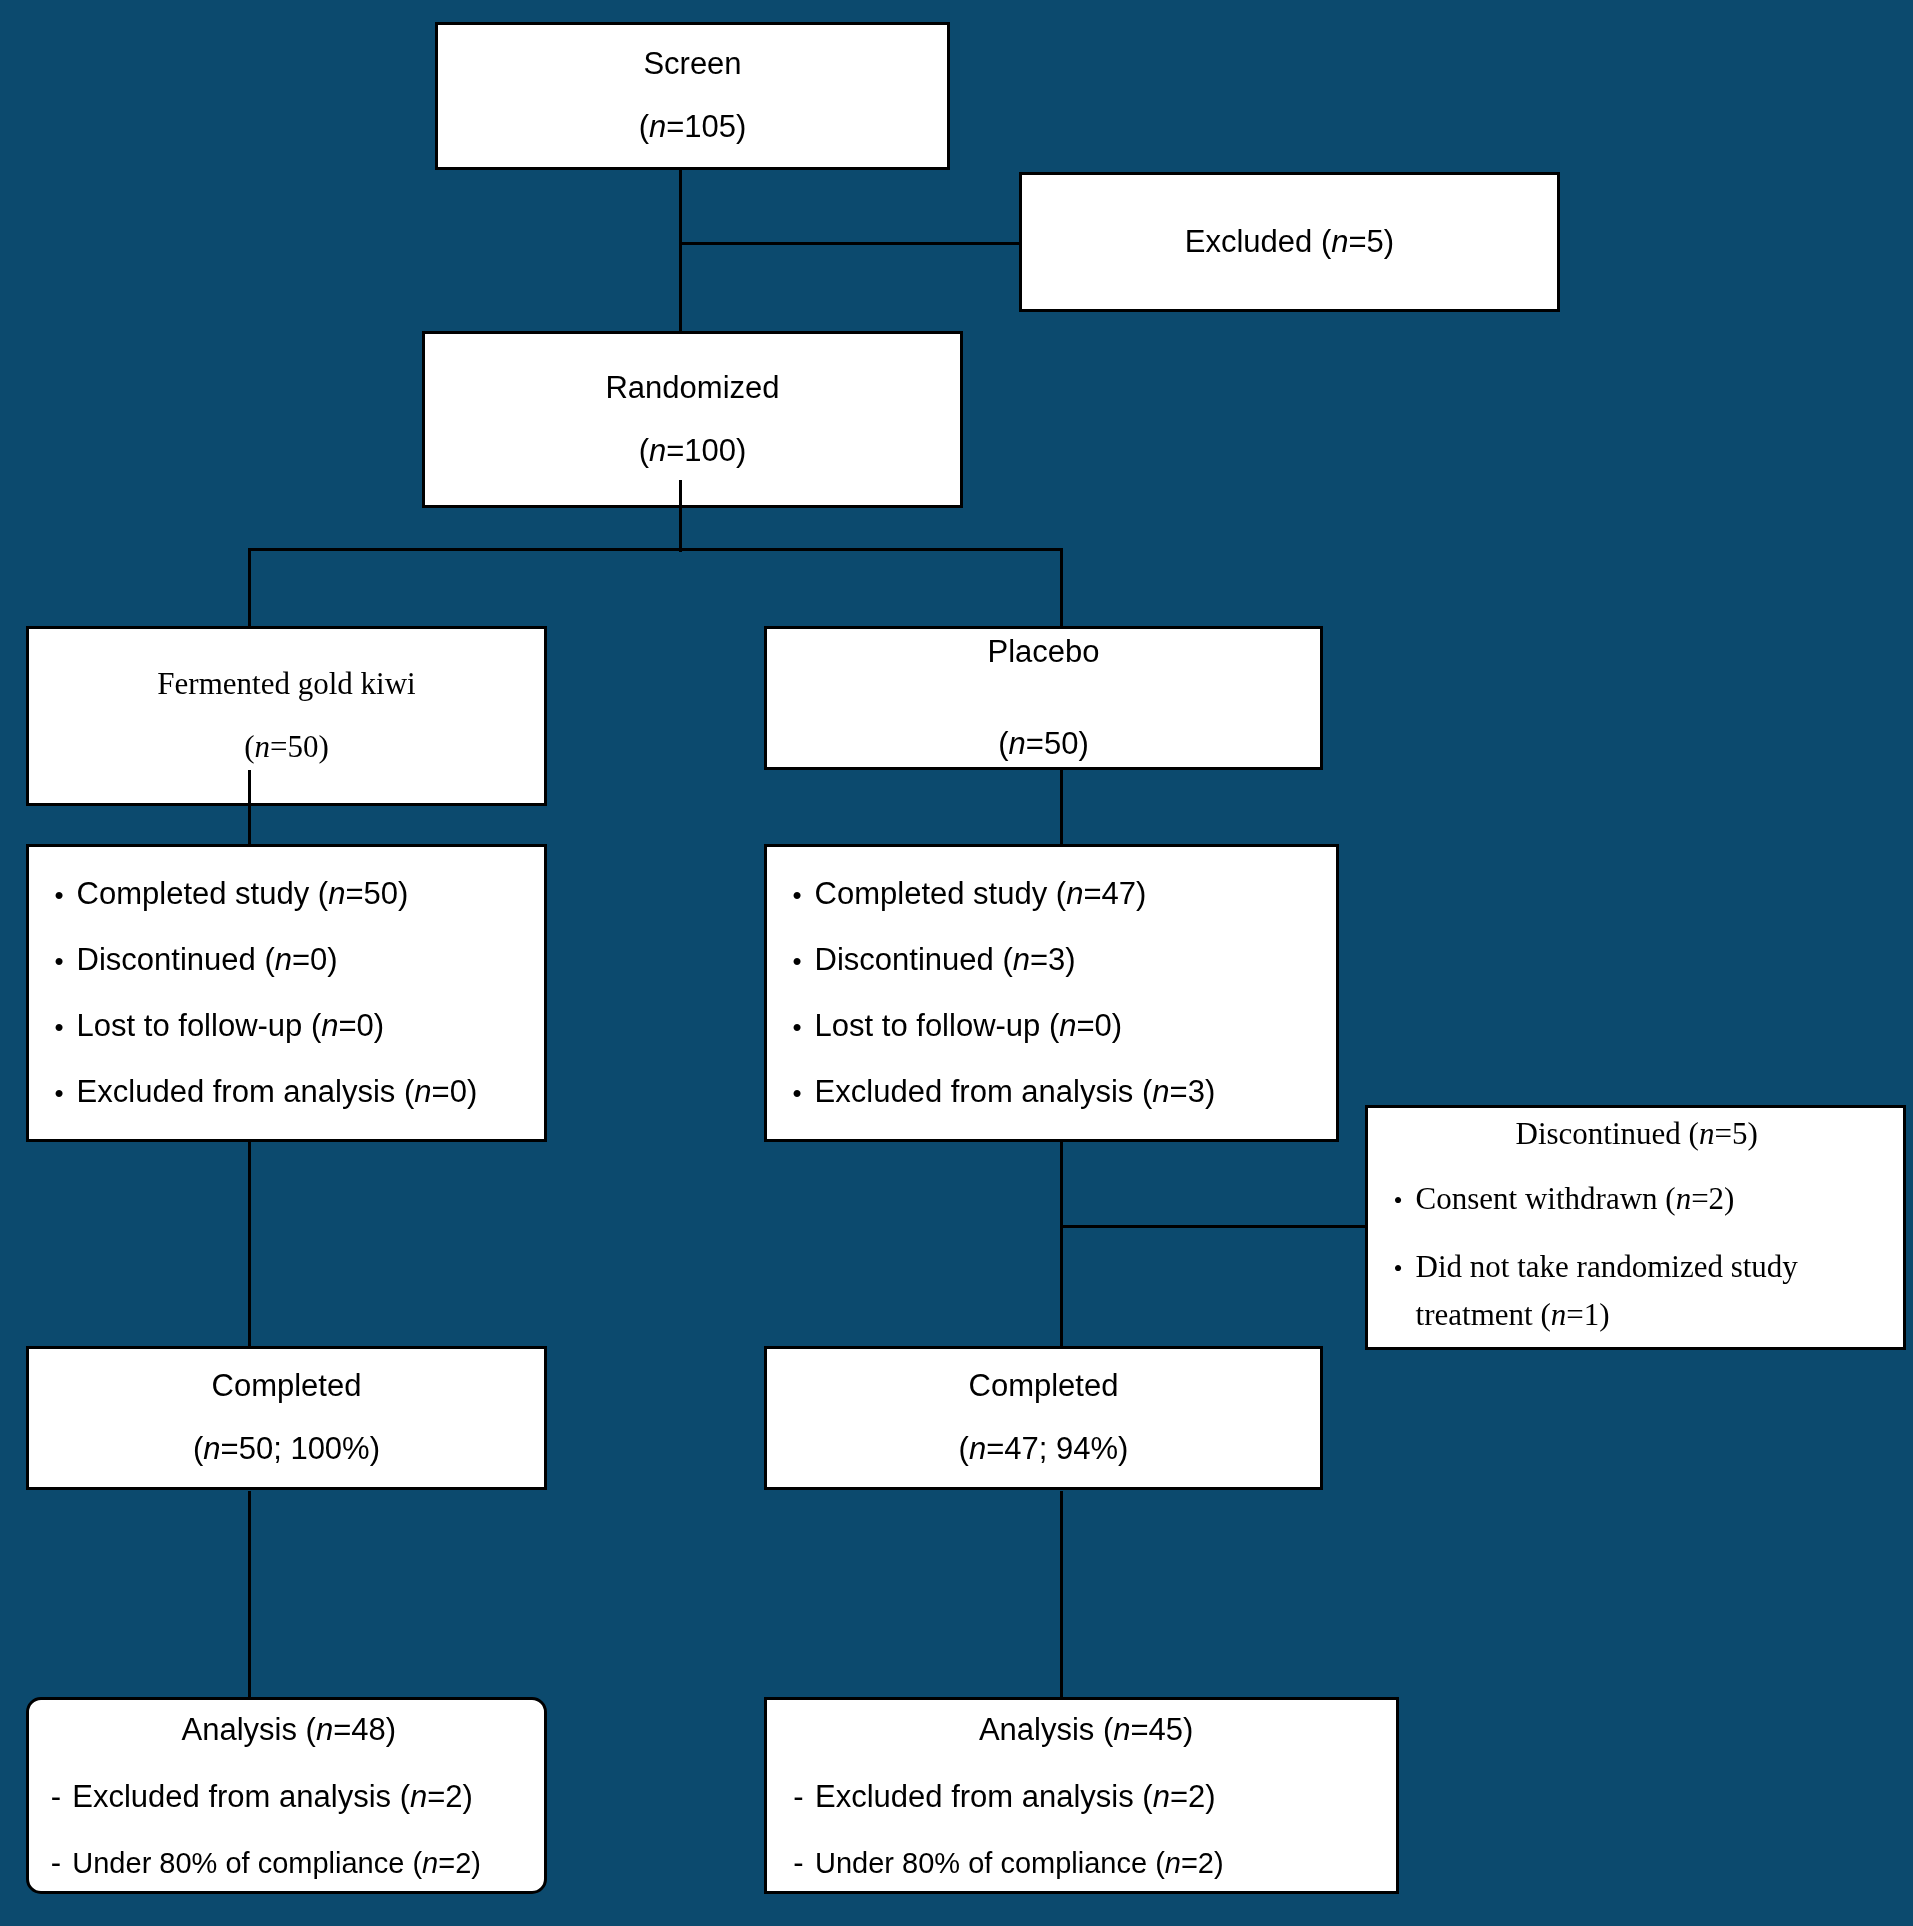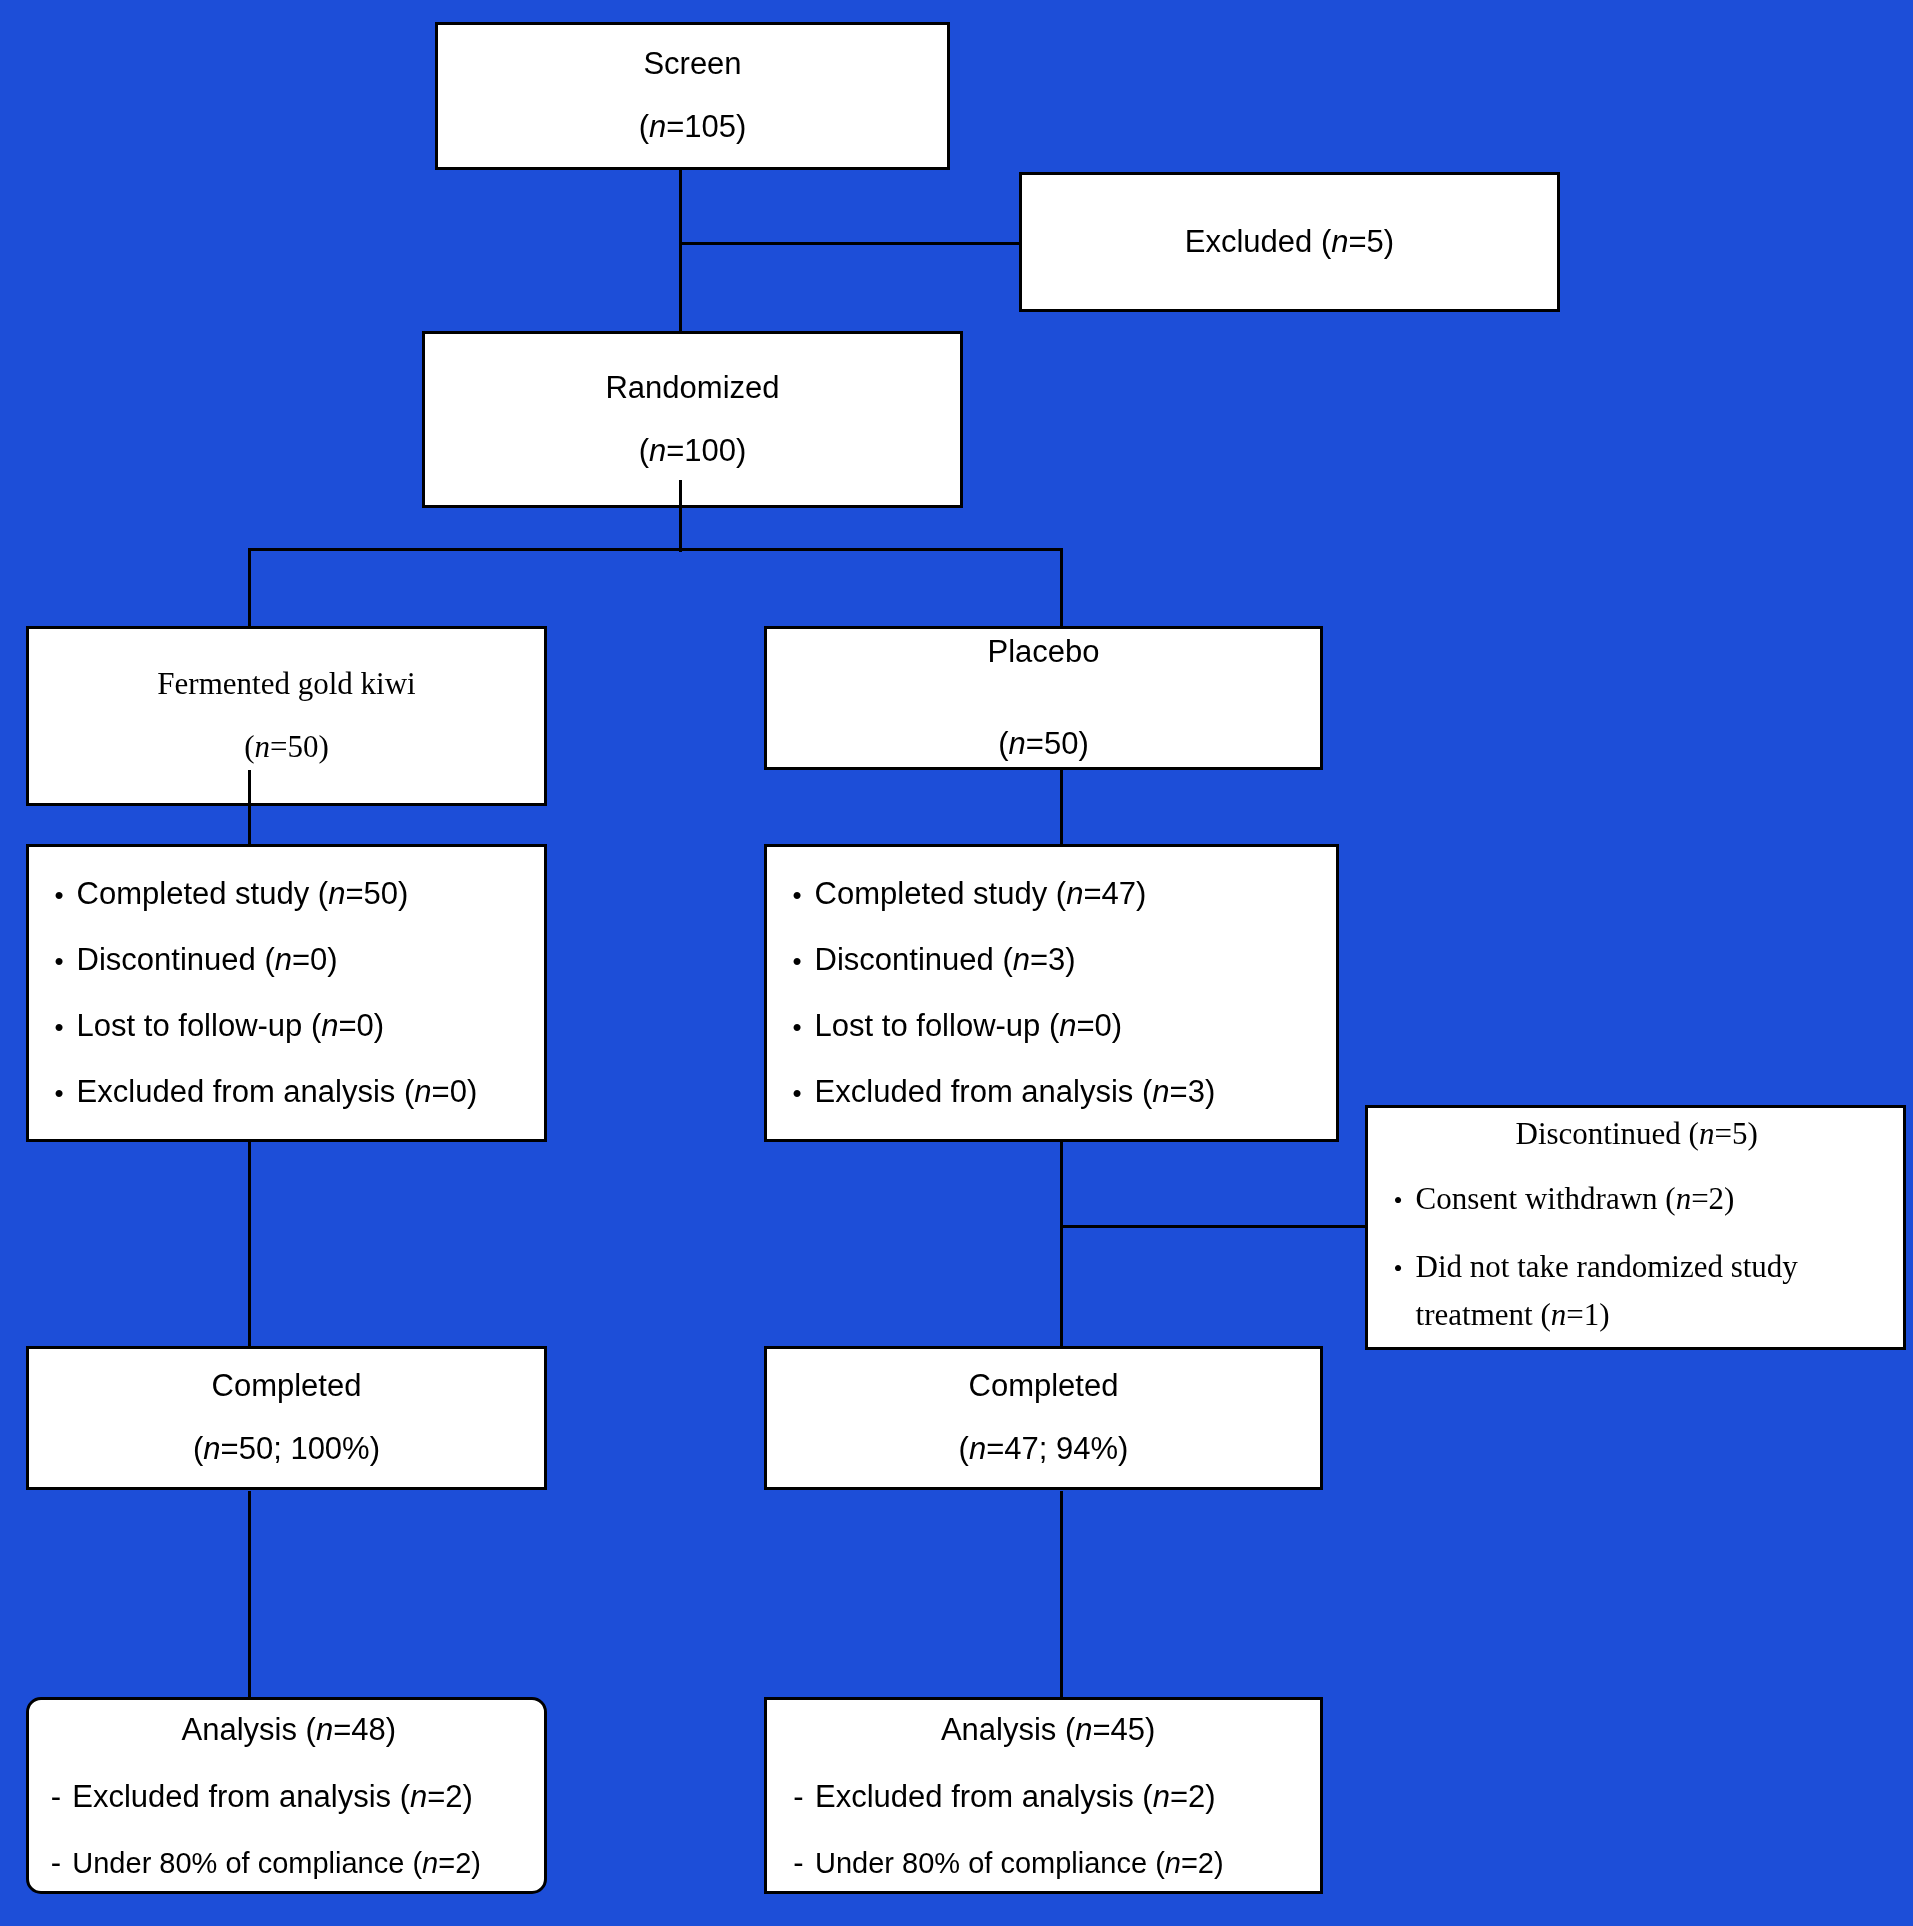--- a/index.html
+++ b/index.html
@@ -8,21 +8,21 @@
     background: #ffffff;
   }
   body {
     font-family: "Liberation Sans", sans-serif;
     color: #000000;
   }
   #flow {
     position: relative;
     width: 1914px;
     height: 1926px;
-    background: #1d4ed8;
+    background: #0c4a6e;
     overflow: hidden;
   }
   .box {
     position: absolute;
     box-sizing: border-box;
     border: 3.4px solid #000000;
     background: #ffffff;
     display: flex;
     flex-direction: column;
     justify-content: center;
@@ -202,21 +202,21 @@
         <span class="dash-mark">-</span>
         <span>Excluded from analysis (<span class="ital">n</span>=2)</span>
       </div>
       <div class="bullet-row">
         <span class="dash-mark">-</span>
         <span class="small">Under 80% of compliance (<span class="ital">n</span>=2)</span>
       </div>
     </div>
   </div>
 
-  <div class="box left-align" style="left:764px; top:1697px; width:559px; height:197px; justify-content:center; padding:0 5.7px 0 15px;">
+  <div class="box left-align" style="left:764px; top:1697px; width:635px; height:197px; justify-content:center; padding:0 5.7px 0 15px;">
     <div class="ana-title">Analysis (<span class="ital">n</span>=45)</div>
     <div class="ana-list">
       <div class="bullet-row">
         <span class="dash-mark">-</span>
         <span>Excluded from analysis (<span class="ital">n</span>=2)</span>
       </div>
       <div class="bullet-row">
         <span class="dash-mark">-</span>
         <span class="small">Under 80% of compliance (<span class="ital">n</span>=2)</span>
       </div>

